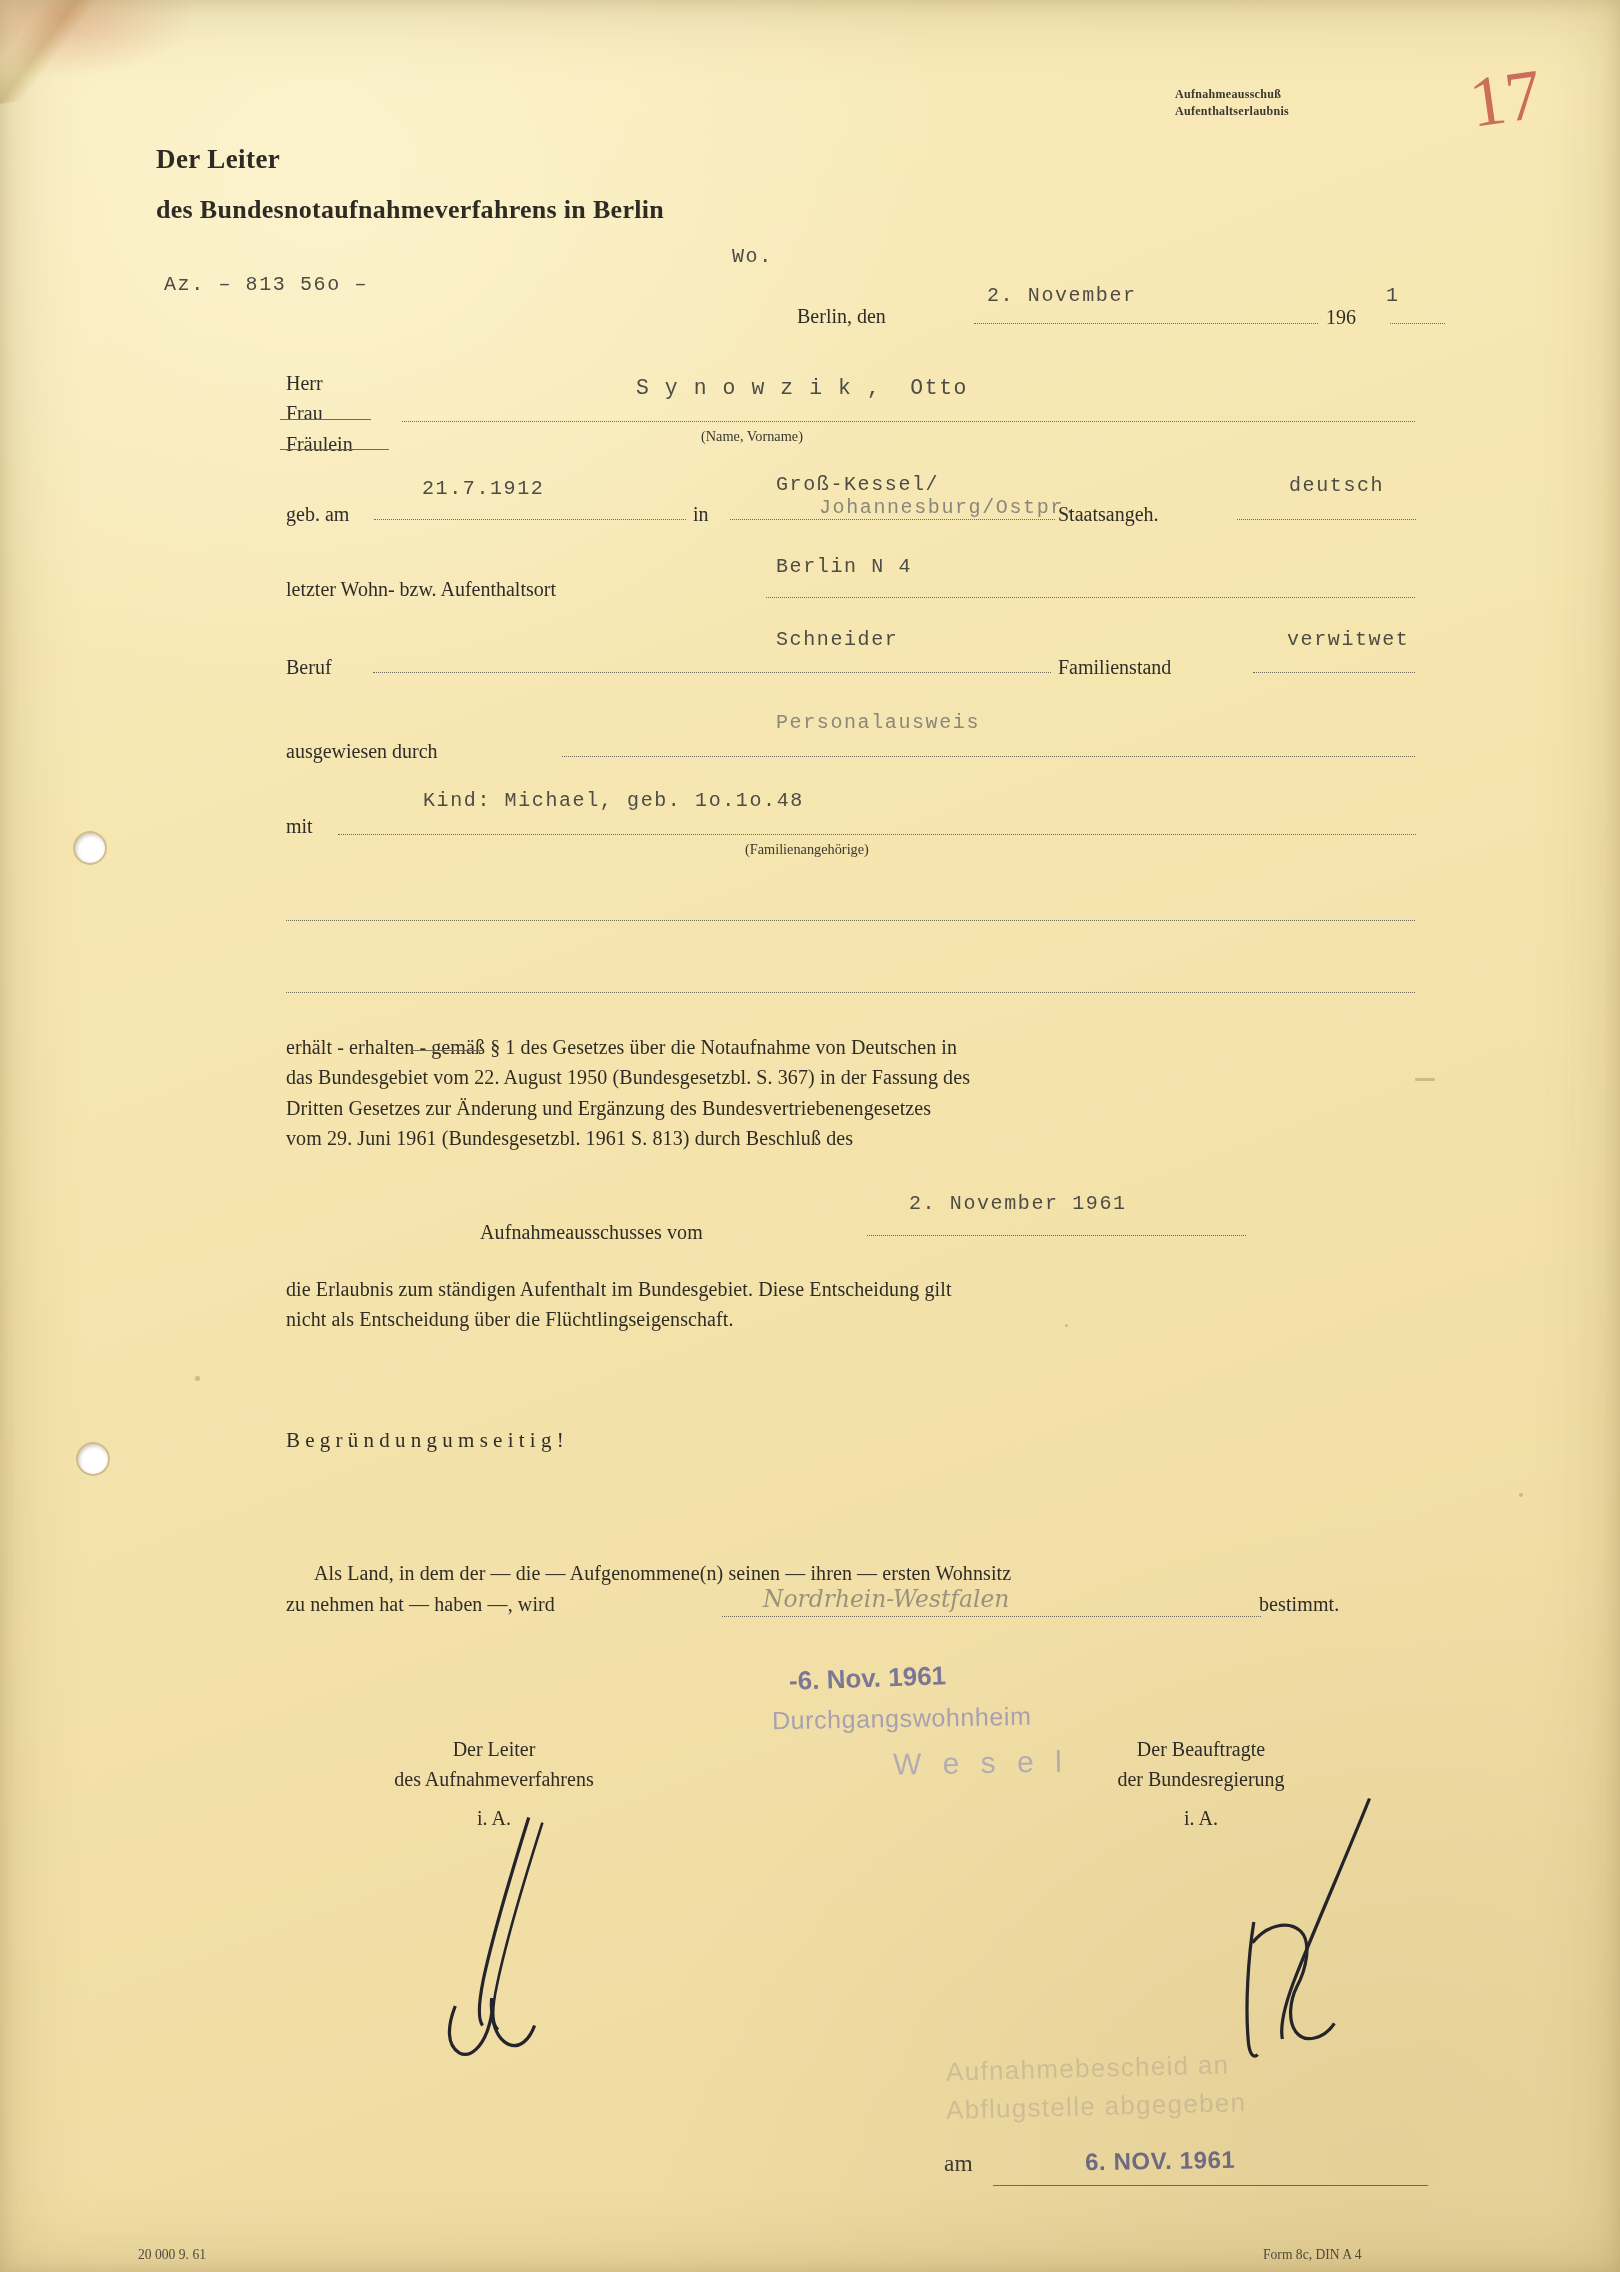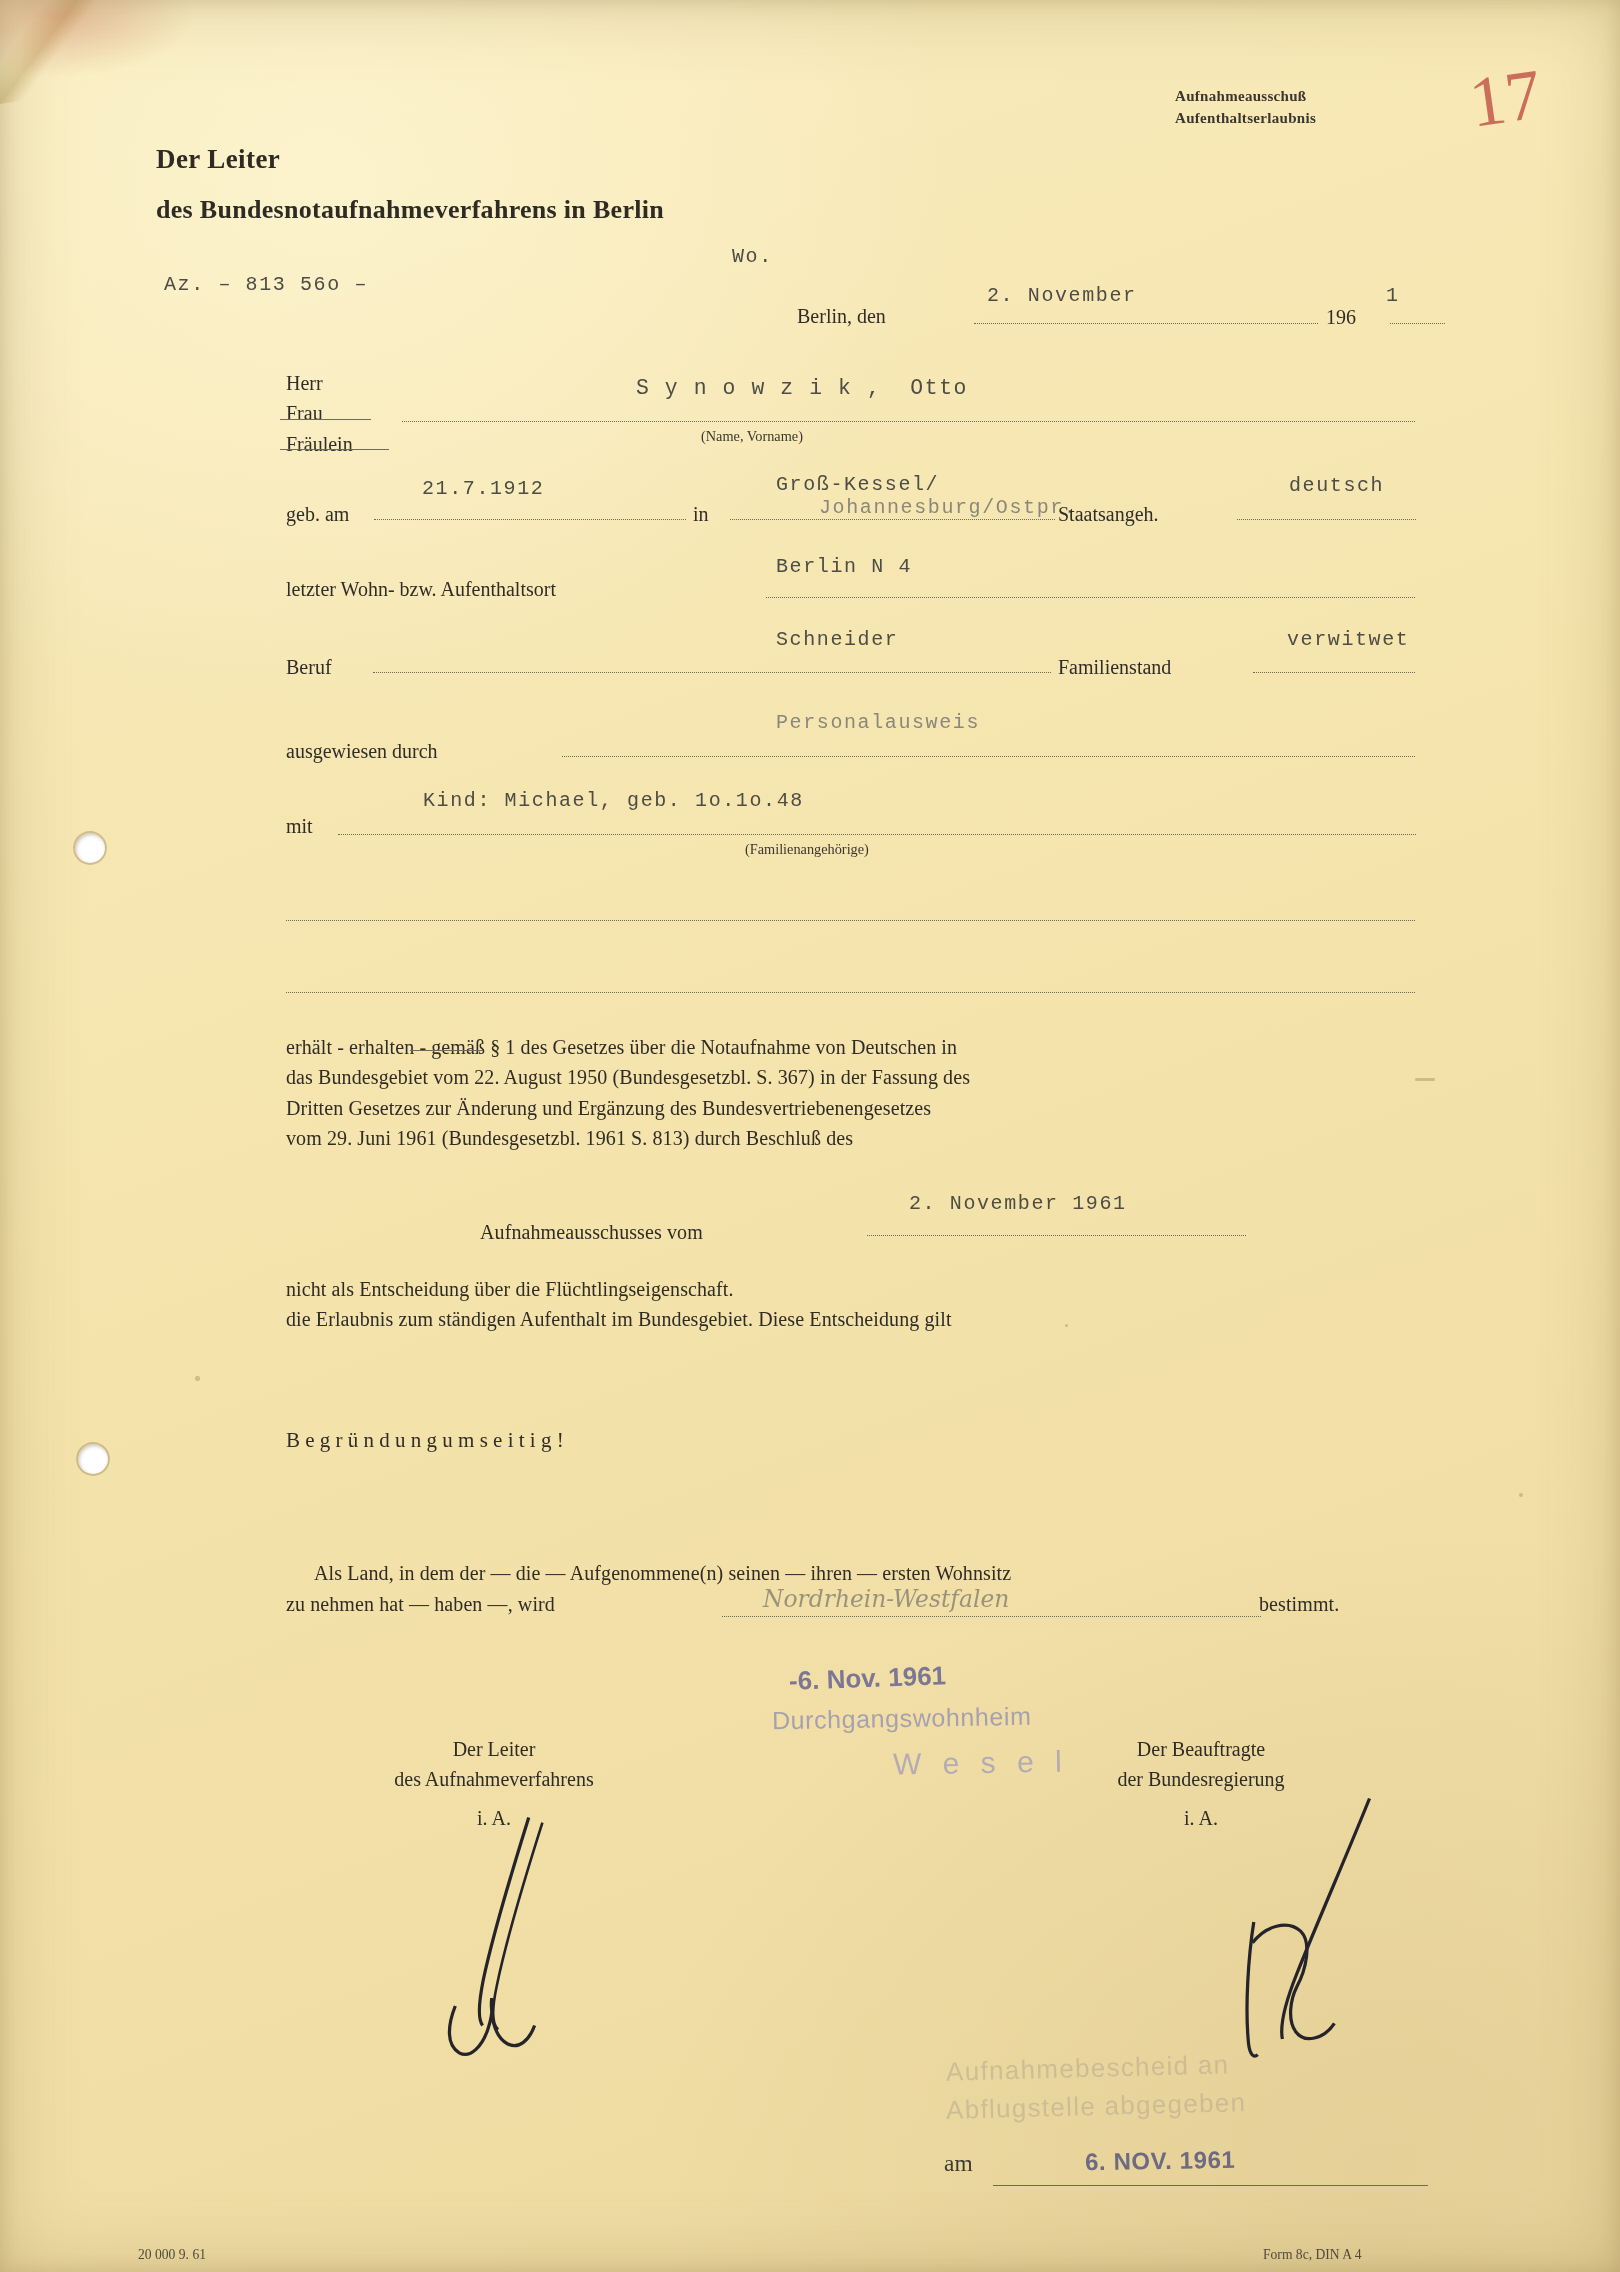--- a/index.html
+++ b/index.html
@@ -61,21 +61,21 @@
   
   .content {
     position: absolute;
     inset: 0;
   }
   .abs { position: absolute; }
 
   .stamp-hdr {
     font-family: "Liberation Serif", serif;
     font-weight: bold;
-    font-size: 15px;
+    font-size: 12px;
     letter-spacing: 0.3px;
     color: #3a3730;
     line-height: 1.45;
   }
   .arch-num {
     font-family: "Liberation Serif", serif;
     font-size: 71px;
     color: #c4594a;
     opacity: 0.85;
     transform: rotate(-8deg);
@@ -289,22 +289,22 @@
       <div>Dritten Gesetzes zur Änderung und Ergänzung des Bundesvertriebenengesetzes</div>
       <div>vom 29. Juni 1961 (Bundesgesetzbl. 1961 S. 813) durch Beschluß des</div>
     </div>
     <div class="strike" style="left:410px; top:1050px; width:73px;"></div>
 
     <div class="abs body-par" style="left:480px; top:1217px;">Aufnahmeausschusses vom</div>
     <div class="abs tw strong" style="left:909px; top:1192px;">2. November 1961</div>
     <div class="abs dotline" style="left:867px; top:1235px; width:379px;"></div>
 
     <div class="abs body-par" style="left:286px; top:1274px; width:1142px;">
+      <div>die Erlaubnis zum ständigen Aufenthalt im Bundesgebiet. Diese Entscheidung gilt</div>
       <div>nicht als Entscheidung über die Flüchtlingseigenschaft.</div>
-      <div>die Erlaubnis zum ständigen Aufenthalt im Bundesgebiet. Diese Entscheidung gilt</div>
     </div>
 
     <div class="abs printed" style="left:286px; top:1428px; font-size:21px;">B e g r ü n d u n g   u m s e i t i g !</div>
 
     <div class="abs body-par" style="left:286px; top:1558px; width:1142px;margin-left:28px;">Als Land, in dem der — die — Aufgenommene(n) seinen — ihren — ersten Wohnsitz</div>
     <div class="abs body-par" style="left:286px; top:1589px;">zu nehmen hat — haben —, wird</div>
     <div class="abs handwrite" style="left:763px; top:1585px;">Nordrhein-Westfalen</div>
     <div class="abs dotline" style="left:722px; top:1616px; width:539px;"></div>
     <div class="abs body-par" style="left:1259px; top:1589px;">bestimmt.</div>
 

